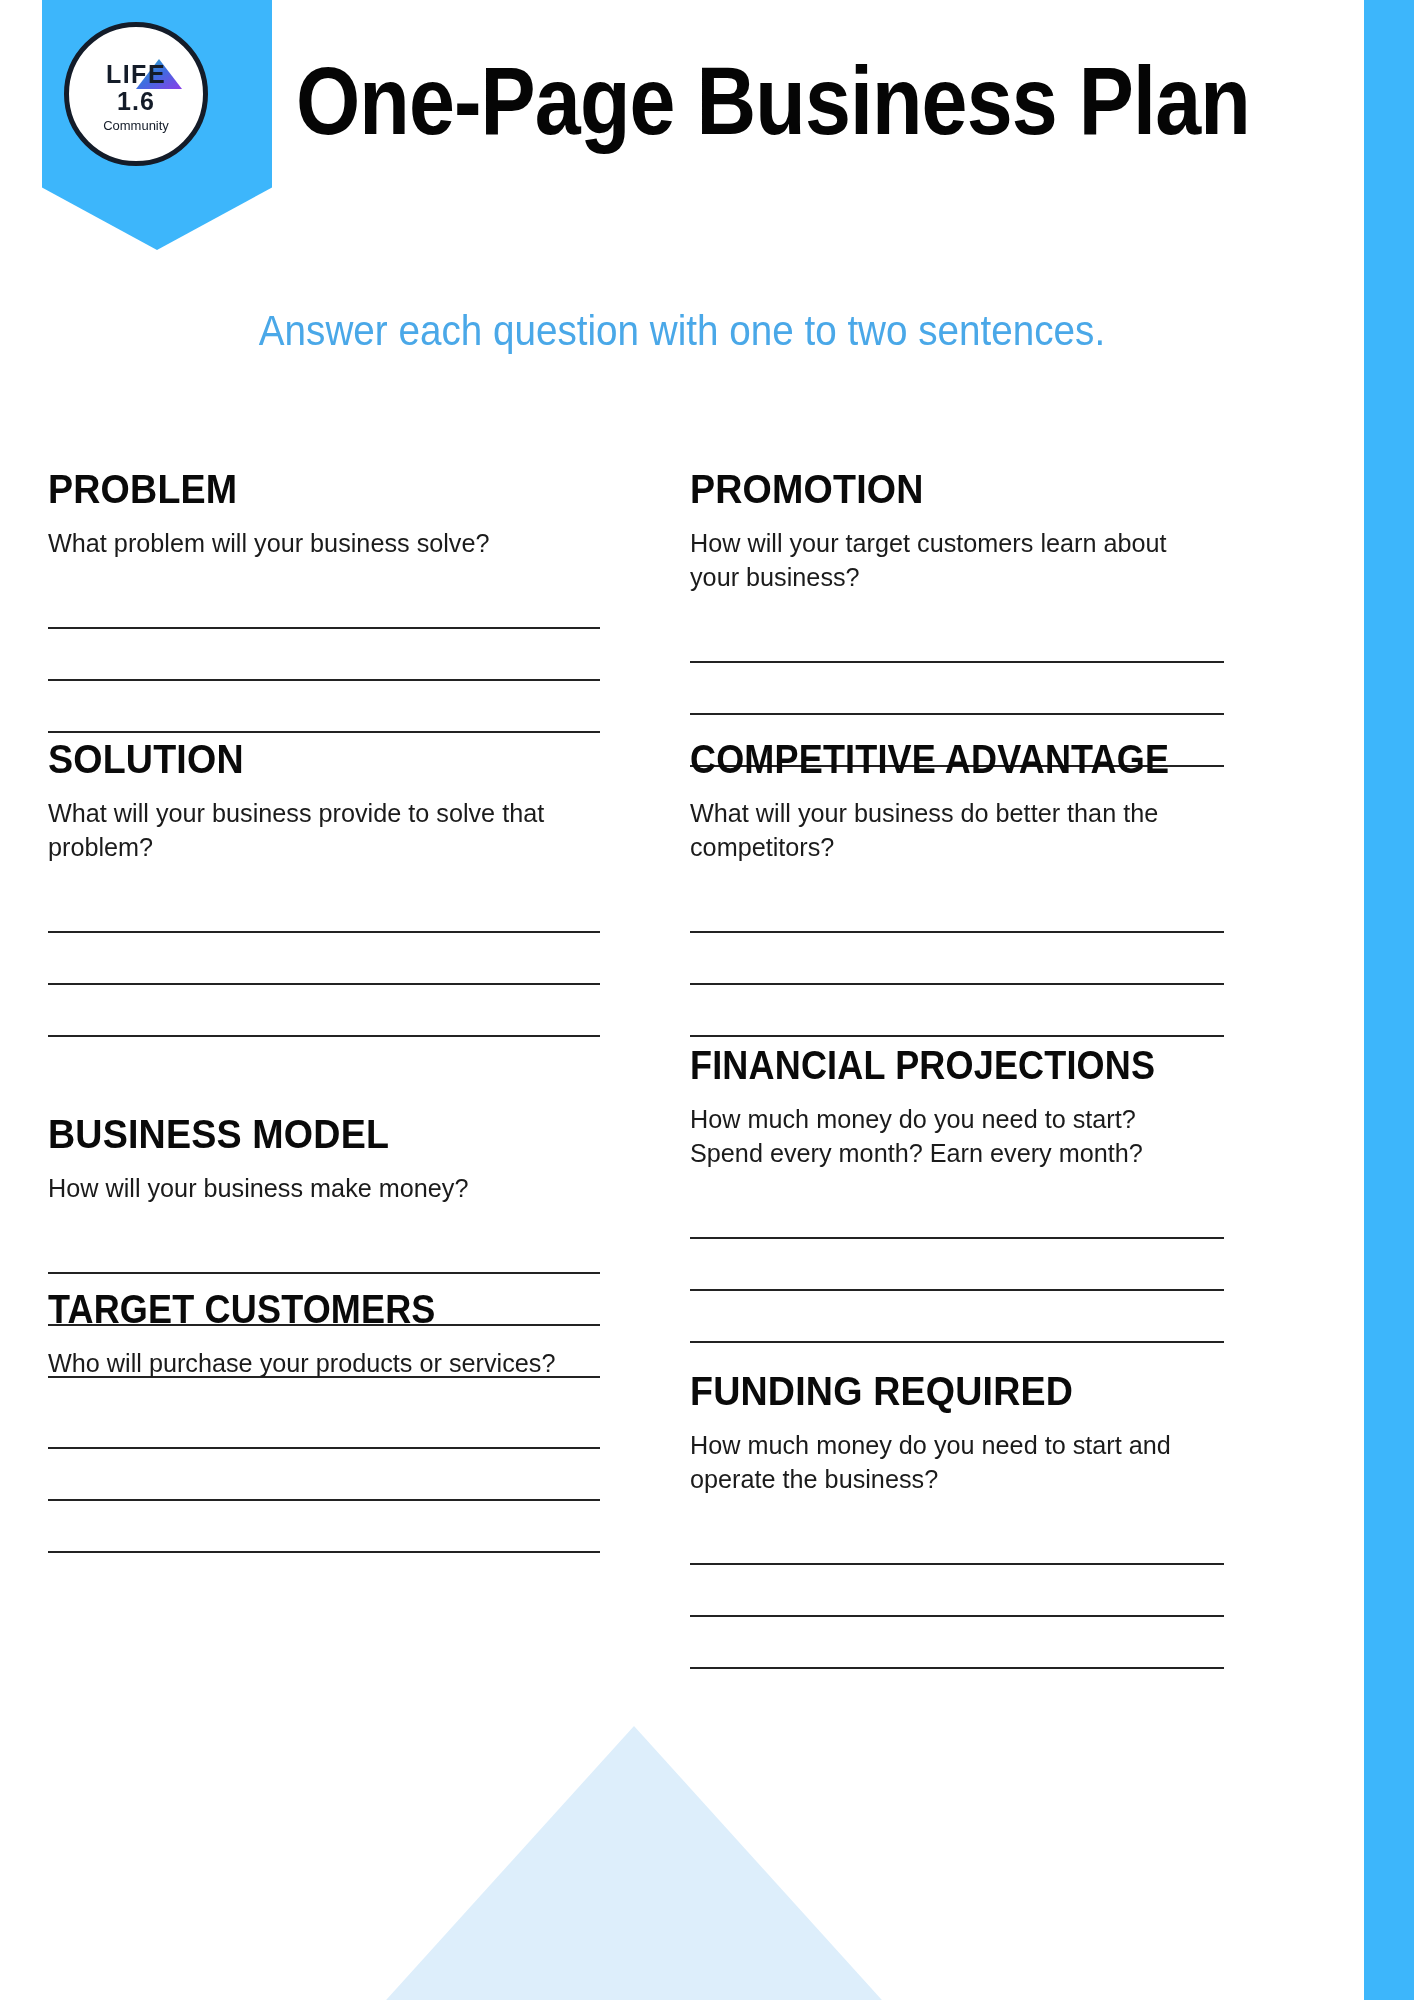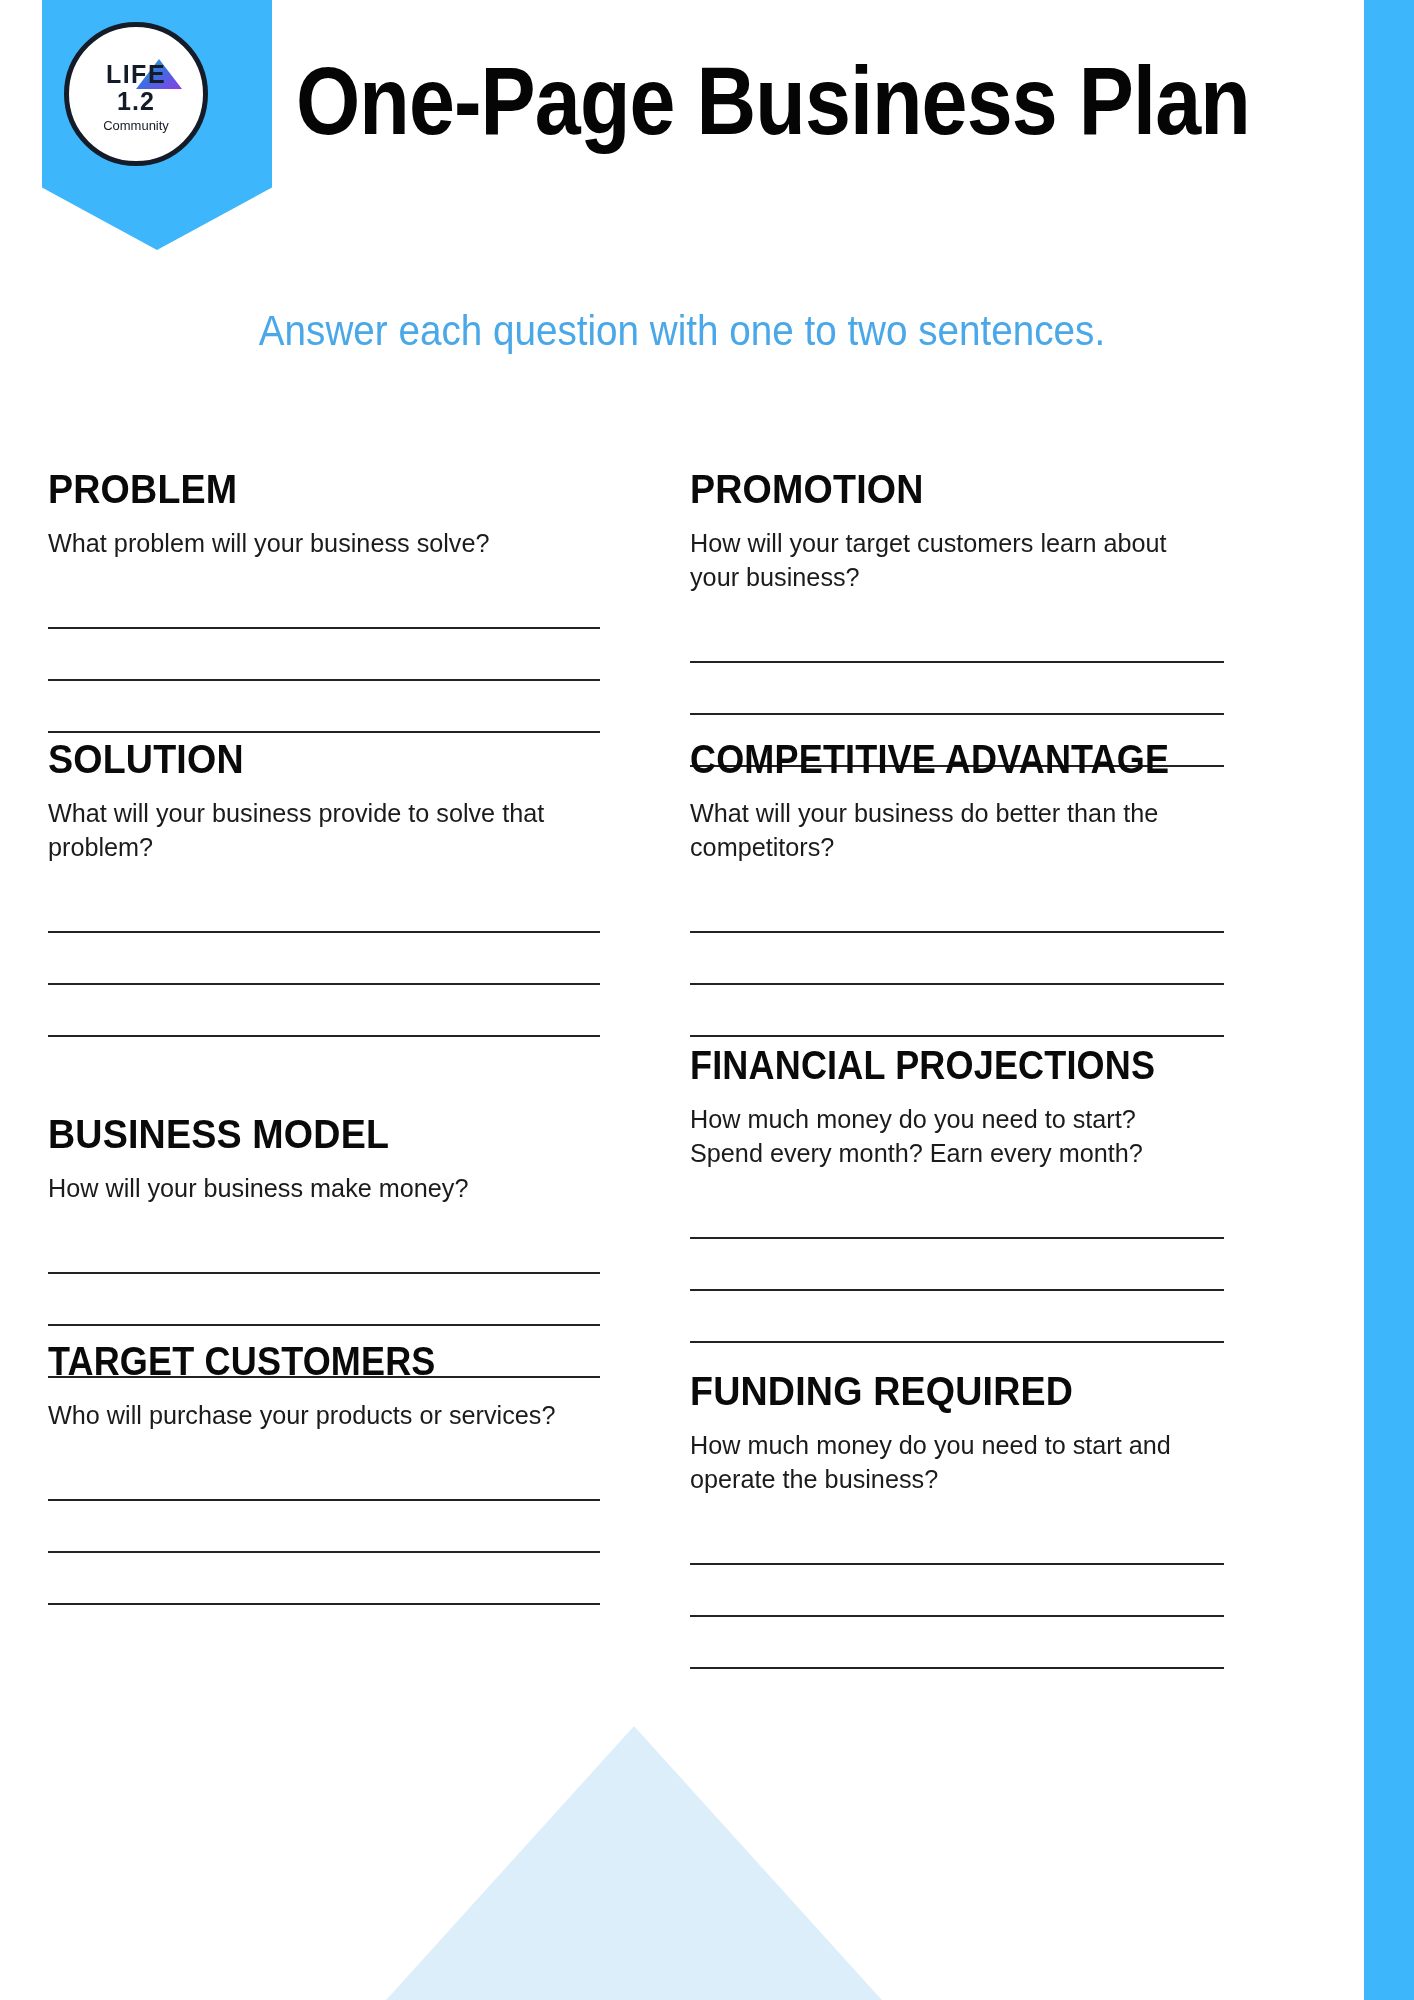--- a/index.html
+++ b/index.html
@@ -219,21 +219,21 @@
           <linearGradient id="triGrad" x1="0" y1="0" x2="1" y2="1">
             <stop offset="0%" stop-color="#2ab5c8"></stop>
             <stop offset="50%" stop-color="#3f6ce0"></stop>
             <stop offset="100%" stop-color="#8a3ee8"></stop>
           </linearGradient>
         </defs>
         <polygon points="23,0 46,30 0,30" fill="url(#triGrad)"></polygon>
       </svg>
     </div>
     <div id="logo-life">LIFE</div>
-    <div id="logo-version">1.2</div>
+    <div id="logo-version">1.6</div>
     <div id="logo-community">Community</div>
   </div>
 
   <h1 id="page-title">One-Page Business Plan</h1>
 
   <div id="subtitle">Answer each question with one to two sentences.</div>
 
   <div id="sections">
       <div class="section col-left" style="top: 468px;">
         <div class="section-heading">PROBLEM</div>
@@ -282,21 +282,21 @@
       </div>
       <div class="section col-right" style="top: 1044px;">
         <div class="section-heading wide">FINANCIAL PROJECTIONS</div>
         <div class="section-question">How much money do you need to start? Spend every month? Earn every month?</div>
         <div class="answer-lines">
           <div class="answer-line"></div>
           <div class="answer-line"></div>
           <div class="answer-line"></div>
         </div>
       </div>
-      <div class="section col-left" style="top: 1340px;">
+      <div class="section col-left" style="top: 1288px;">
         <div class="section-heading wide">TARGET CUSTOMERS</div>
         <div class="section-question">Who will purchase your products or services?</div>
         <div class="answer-lines">
           <div class="answer-line"></div>
           <div class="answer-line"></div>
           <div class="answer-line"></div>
         </div>
       </div>
       <div class="section col-right" style="top: 1370px;">
         <div class="section-heading">FUNDING REQUIRED</div>

